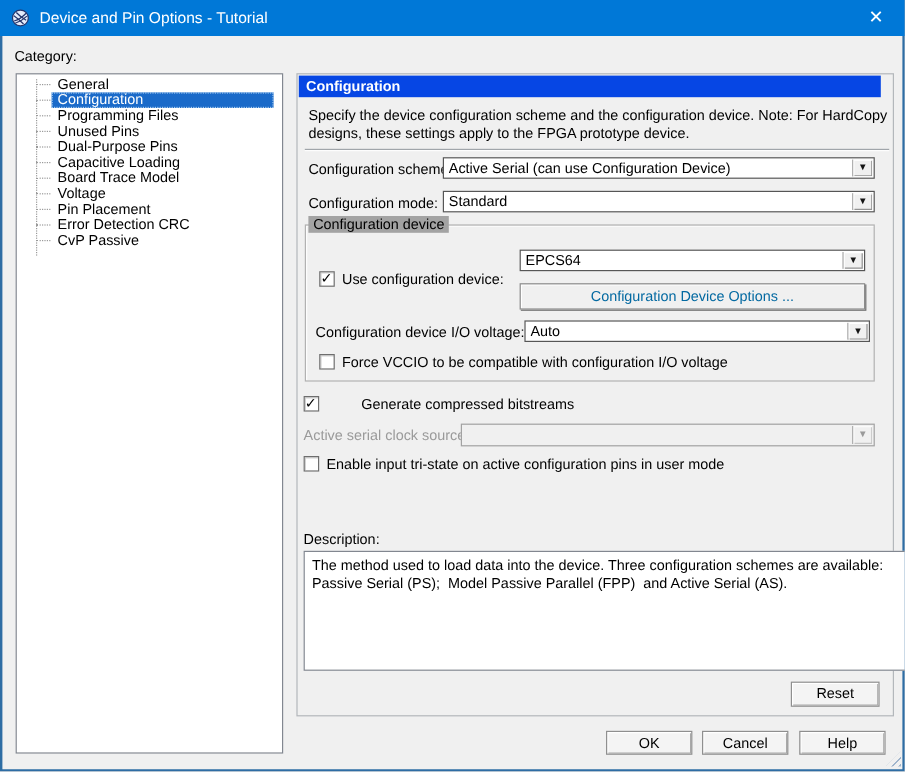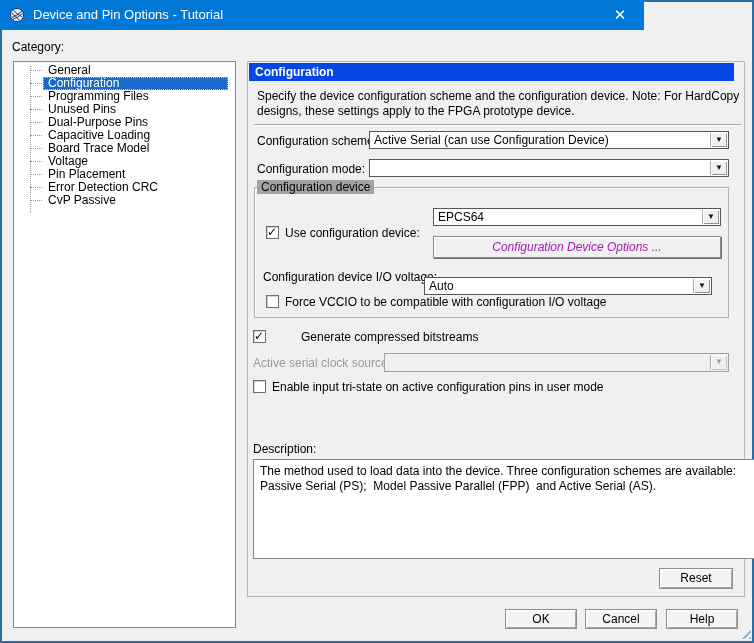--- a/index.html
+++ b/index.html
@@ -4,21 +4,21 @@
 <style>
   html,body{margin:0;padding:0;background:#d8d8d8;}
   *{box-sizing:border-box;}
   .window{
     position:relative;width:754px;height:643px;margin:0 auto;
     background:#f0f0f0;overflow:hidden;
     font-family:"Liberation Sans","DejaVu Sans",sans-serif;font-size:12px;color:#000;
     box-shadow:inset 0 0 0 2px #2e6da4;
   }
   
-  .titlebar{position:absolute;left:0;top:0;width:644px;height:30px;background:#0078d7;display:flex;align-items:center;}
+  .titlebar{position:absolute;left:0;top:0;width:754px;height:30px;background:#0078d7;display:flex;align-items:center;}
   .app-icon{position:absolute;left:9px;top:7px;width:16px;height:16px;}
   .title-text{position:absolute;left:33px;top:0;line-height:30px;color:#ffffff;font-size:13px;}
   .close-btn{position:absolute;right:4px;top:0;width:40px;height:30px;text-align:center;line-height:30px;color:#ffffff;font-size:15px;cursor:default;}
   
   .cat-label{position:absolute;left:12px;top:40px;height:14px;line-height:14px;}
   .tree{position:absolute;left:13px;top:61px;width:223px;height:567px;background:#ffffff;border:1px solid #828790;padding-top:2px;overflow:hidden;}
   .tree-vline{position:absolute;left:16px;top:4px;height:147px;width:0;border-left:1px dotted #9a9a9a;}
   .tree-row{position:relative;height:13px;line-height:13px;margin-left:29px;margin-right:7px;white-space:nowrap;}
   .tree-row::before{content:"";position:absolute;left:-13px;top:6px;width:12px;border-top:1px dotted #9a9a9a;}
   .tree-row .tlabel{display:block;height:13px;line-height:13px;padding-left:5px;}
@@ -41,21 +41,21 @@
   .combo.disabled .arrow{color:#9a9a9a;}
   
   .checkbox{position:absolute;width:13px;height:13px;background:#ffffff;border:1px solid #6e6e6e;box-shadow:inset 1px 1px 0 #d2d2d2;}
   .checkbox .check{position:absolute;left:0px;top:-2px;font-size:12px;font-weight:bold;color:#000;}
   
   .groupbox{position:absolute;left:6px;top:125px;width:475px;height:131px;border:1px solid #b2b2b2;box-shadow:1px 1px 0 #fdfdfd inset;}
   .group-title{position:absolute;left:9px;top:118px;background:#a3a3a3;padding:0 4px;height:14px;line-height:14px;}
   
   .btn{position:absolute;background:#f4f4f4;border:1px solid #8f8f8f;box-shadow:inset 1px 1px 0 #ffffff,inset -1px -1px 0 #a8a8a8;
        text-align:center;cursor:default;}
-  .btn.disabled{color:#a21caf;background:#f0f0f0;border-color:#8c8c8c;box-shadow:inset 1px 1px 0 #ffffff,1px 1px 0 #6e6e6e;font-style:italic;}
+  .btn.disabled{color:#0369a1;background:#f0f0f0;border-color:#8c8c8c;box-shadow:inset 1px 1px 0 #ffffff,1px 1px 0 #6e6e6e;}
   
   .desc-box{position:absolute;left:5px;top:397px;width:540px;height:100px;background:#ffffff;border:1px solid #828790;padding:4px 6px;}
   .desc-line{white-space:pre;line-height:15px;}
   
   .grip{position:absolute;right:3px;bottom:4px;width:13px;height:13px;
     background:repeating-linear-gradient(135deg,transparent 0 3px,#9fb4cc 3px 4.5px);
     clip-path:polygon(100% 0,100% 100%,0 100%);}
 </style>
 </head>
 <body>
@@ -122,20 +122,21 @@
     <div class="flabel" style="left:9px;top:72px;">Configuration scheme:</div>
     <div class="combo" style="left:121px;top:69px;width:360px;">
       <span class="combo-value">Active Serial (can use Configuration Device)</span>
       <span class="combo-btn">
           <span class="arrow">▼</span>
         </span>
     </div>
 
     <div class="flabel" style="left:9px;top:100px;">Configuration mode:</div>
     <div class="combo" style="left:121px;top:97px;width:360px;">
+      <span class="combo-value">Standard</span>
       <span class="combo-btn">
           <span class="arrow">▼</span>
         </span>
     </div>
 
     <div class="groupbox"></div>
     <div class="group-title">Configuration device</div>
 
     <span class="checkbox" style="left:18px;top:164px;">
         <span class="check">✓</span>
@@ -145,21 +146,21 @@
     <div class="combo" style="left:185px;top:146px;width:288px;">
       <span class="combo-value">EPCS64</span>
       <span class="combo-btn">
           <span class="arrow">▼</span>
         </span>
     </div>
 
     <div class="btn disabled" style="left:185px;top:174px;width:288px;height:22px;line-height:20px;">Configuration Device Options ...</div>
 
     <div class="flabel" style="left:15px;top:208px;">Configuration device I/O voltage:</div>
-    <div class="combo" style="left:176px;top:205px;width:288px;margin-top:10px;">
+    <div class="combo" style="left:189px;top:205px;width:288px;">
       <span class="combo-value">Auto</span>
       <span class="combo-btn">
           <span class="arrow">▼</span>
         </span>
     </div>
 
     <span class="checkbox" style="left:18px;top:233px;"></span>
     <div class="flabel" style="left:37px;top:233px;">Force VCCIO to be compatible with configuration I/O voltage</div>
 
     <span class="checkbox" style="left:5px;top:268px;">

